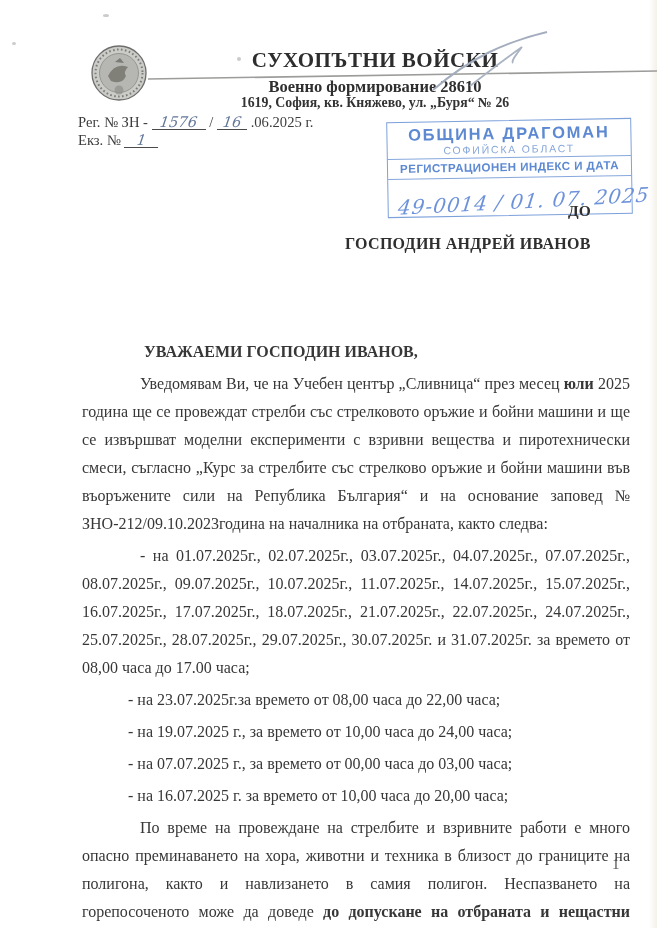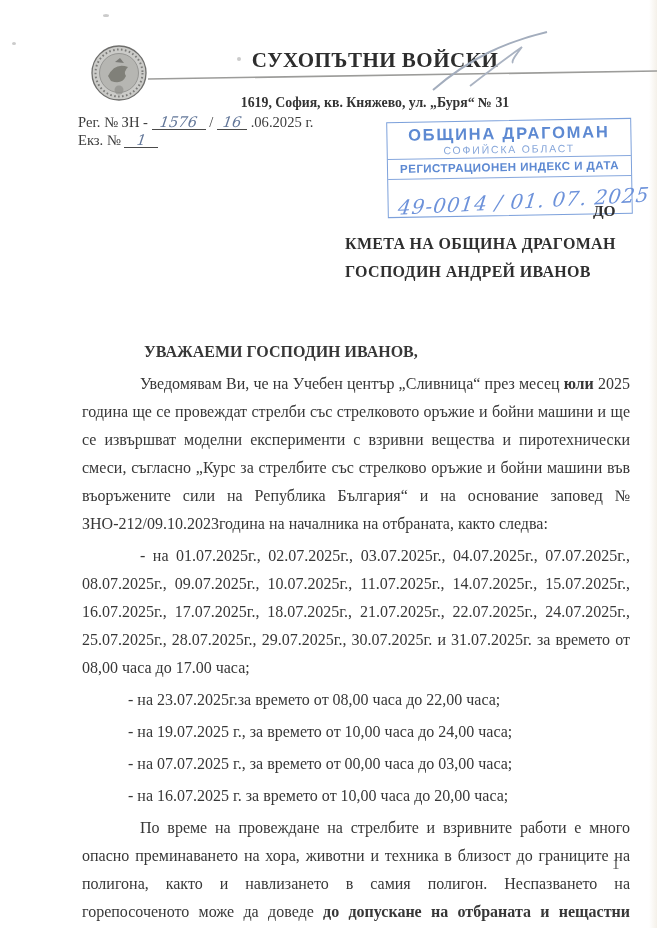--- a/index.html
+++ b/index.html
@@ -71,21 +71,22 @@
   <svg class="emblem" width="58" height="58" viewBox="0 0 58 58">
     <circle cx="29" cy="29" r="27" fill="#cbcbc8" stroke="#6e6e6c" stroke-width="1.3"></circle>
     <circle cx="29" cy="29" r="23.5" fill="none" stroke="#7c7c7a" stroke-width="2" stroke-dasharray="1.6 2.4"></circle>
     <circle cx="29" cy="29" r="19.5" fill="#b6b6b2" stroke="#8a8a88" stroke-width=".8"></circle>
     <path d="M18 32 q7 -14 20 -9 q-5 5 -2 9 q-4 9 -15 5 z" fill="#77776f" opacity=".85"></path>
     <path d="M25 18 l5 -4 l4 5 z" fill="#6b6b66" opacity=".8"></path>
     <circle cx="29" cy="46" r="4.5" fill="#8f8f8a" opacity=".7"></circle>
   </svg>
 
   <div class="hdr-title">СУХОПЪТНИ ВОЙСКИ</div>
-  <div class="hdr-addr">1619, София, кв. Княжево, ул. „Буря“ № 31</div>
+  <div class="hdr-unit">Военно формирование 28610</div>
+  <div class="hdr-addr">1619, София, кв. Княжево, ул. „Буря“ № 26</div>
 
   <svg class="flourish" width="135" height="70" viewBox="0 0 135 70">
     <path d="M8 62 C 45 30, 80 14, 122 4" fill="none" stroke="#a3adbd" stroke-width="2"></path>
     <path d="M45 58 C 68 40, 84 28, 97 19 C 90 28, 86 33, 88 35" fill="none" stroke="#aab3c2" stroke-width="1.8"></path>
   </svg>
 
   <div class="regblock">
     <div>
       <span>Рег. № ЗН -</span>
       <span class="slot slot-reg"><span class="hw">1576</span></span>
@@ -103,21 +104,20 @@
     <div class="stamp-town">ОБЩИНА ДРАГОМАН</div>
     <div class="stamp-region">СОФИЙСКА ОБЛАСТ</div>
     <div class="stamp-div"></div>
     <div class="stamp-label">РЕГИСТРАЦИОНЕН ИНДЕКС И ДАТА</div>
     <div class="stamp-div"></div>
   </div>
   <div class="stamp-hand">49-0014 / 01. 07. 2025</div>
 
   <div class="recipient">
     <div class="rec-to">ДО</div>
-    <div class="rec-line">КМЕТА НА ОБЩИНА ДРАГОМАН</div>
     <div class="rec-line">ГОСПОДИН АНДРЕЙ ИВАНОВ</div>
   </div>
 
   <div class="bodytext">
     <p class="salutation">УВАЖАЕМИ ГОСПОДИН ИВАНОВ,</p>
     <p class="indent"><span>Уведомявам  Ви, че на Учебен център „Сливница“ през месец </span><span class="b">юли</span><span> 2025 година ще се провеждат стрелби със стрелковото оръжие и бойни машини и ще се извършват моделни експерименти с взривни вещества и пиротехнически смеси, съгласно „Курс за стрелбите със стрелково оръжие и бойни машини във въоръжените сили на Република България“ и на основание заповед № ЗНО-212/09.10.2023година на началника на отбраната, както следва:</span></p>
     <p class="indent">- на 01.07.2025г., 02.07.2025г., 03.07.2025г.,  04.07.2025г., 07.07.2025г., 08.07.2025г., 09.07.2025г., 10.07.2025г., 11.07.2025г., 14.07.2025г., 15.07.2025г., 16.07.2025г., 17.07.2025г., 18.07.2025г., 21.07.2025г., 22.07.2025г., 24.07.2025г., 25.07.2025г., 28.07.2025г., 29.07.2025г., 30.07.2025г. и 31.07.2025г.  за времето от 08,00 часа  до 17.00 часа;</p>
     <p class="sched">- на 23.07.2025г.за времето от 08,00 часа до 22,00 часа;</p>
     <p class="sched">- на 19.07.2025 г., за времето от 10,00 часа до 24,00 часа;</p>
     <p class="sched">- на 07.07.2025 г., за времето от 00,00 часа до 03,00 часа;</p>

